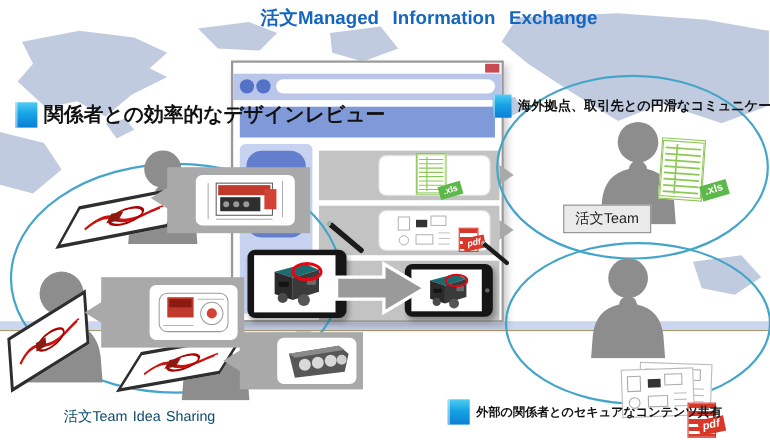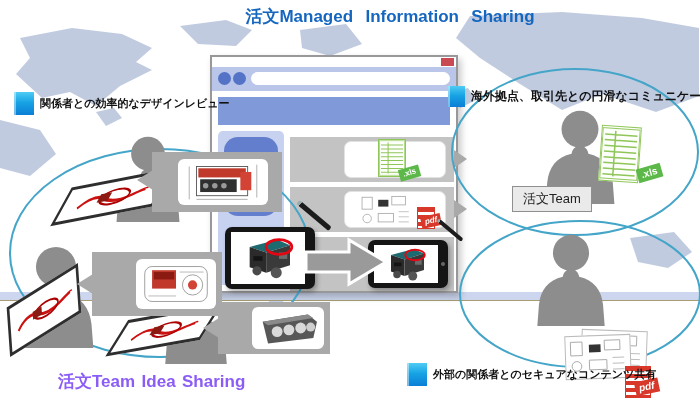--- a/index.html
+++ b/index.html
@@ -6,25 +6,25 @@
   body{font-family:"Liberation Sans","DejaVu Sans",sans-serif;background:#fff}
   .stage{position:relative;width:700px;height:400px;background:#fff;overflow:hidden}
   .abs{position:absolute}
 
   
   .map-svg{position:absolute;left:0;top:0;z-index:0}
   .map-band{position:absolute;left:0;top:292px;width:700px;height:9px;background:#ccd6ee;border-bottom:1px solid #a89d72;z-index:1}
 
   
   .title-top{position:absolute;left:205px;top:5px;width:370px;text-align:center;font-size:17px;font-weight:bold;color:#1566bf;word-spacing:.45em;z-index:6}
-  .title-bottom{position:absolute;left:58px;top:370px;font-size:17px;font-weight:bold;color:#8b5cf6;word-spacing:.1em;z-index:6}
+  .title-bottom{position:absolute;left:58px;top:370px;font-size:13px;font-weight:normal;color:#0c4a6e;word-spacing:.1em;z-index:6}
   .callout{position:absolute;display:flex;align-items:center;gap:6px;z-index:6}
   .marker{width:20px;height:23px;background:linear-gradient(180deg,#4fccf4 0%,#17a3e4 45%,#0b7fd6 100%);box-shadow:inset 2px 0 0 rgba(255,255,255,.45);flex:0 0 auto}
   .callout span.txt{font-weight:bold;color:#111;white-space:nowrap}
-  .co-1{left:14px;top:92px}.co-1 .txt{font-size:11px}
+  .co-1{left:14px;top:92px}.co-1 .txt{font-size:18px}
   .co-2{left:448px;top:86px}.co-2 .marker{width:17px;height:21px}.co-2 .txt{font-size:12px}
   .co-3{left:407px;top:363px}.co-3 .txt{font-size:11px}
 
   
   .ellipses{position:absolute;left:0;top:0;z-index:3;pointer-events:none}
 
   
   .browser{position:absolute;left:210px;top:55px;width:248px;height:238px;background:#fff;border:2px solid #98989a;box-shadow:3px 4px 7px rgba(0,0,0,.22);z-index:2}
   .b-close{position:absolute;right:2px;top:1px;width:13px;height:8px;background:#c94a52}
   .b-nav{position:absolute;left:0;top:10px;width:100%;height:24px;background:#b9c5e9}
@@ -323,16 +323,16 @@
   </div>
   <div class="callout co-2">
     <span class="marker"></span>
     <span class="txt">海外拠点、取引先との円滑なコミュニケーション</span>
   </div>
   <div class="callout co-3">
     <span class="marker"></span>
     <span class="txt">外部の関係者とのセキュアなコンテンツ共有</span>
   </div>
 
-  <div class="title-top">活文Managed Information Sharing</div>
+  <div class="title-top">活文Managed Information Exchange</div>
   <div class="title-bottom">活文Team Idea Sharing</div>
 
 </div>
 
 </body></html>

